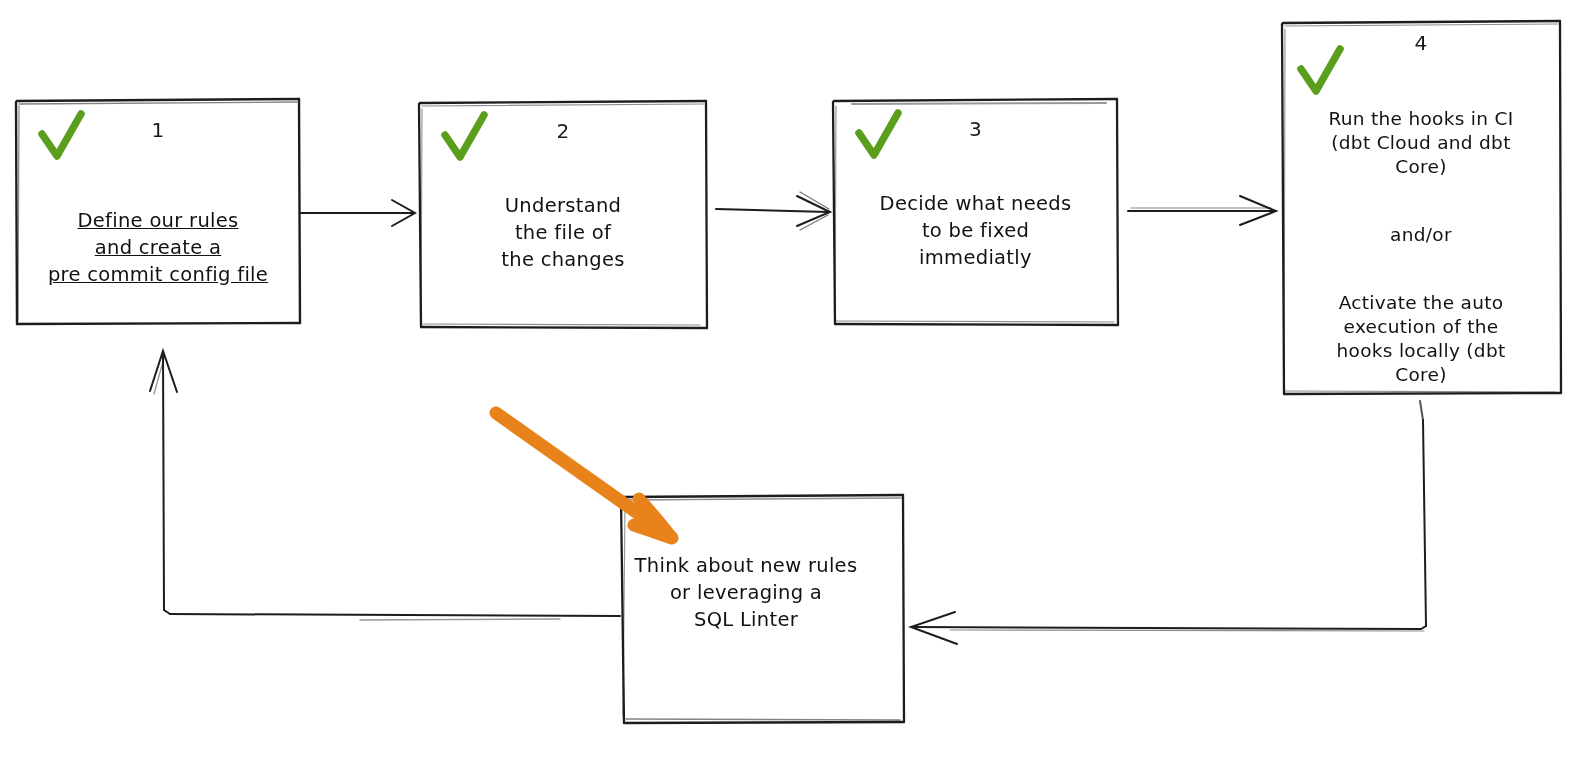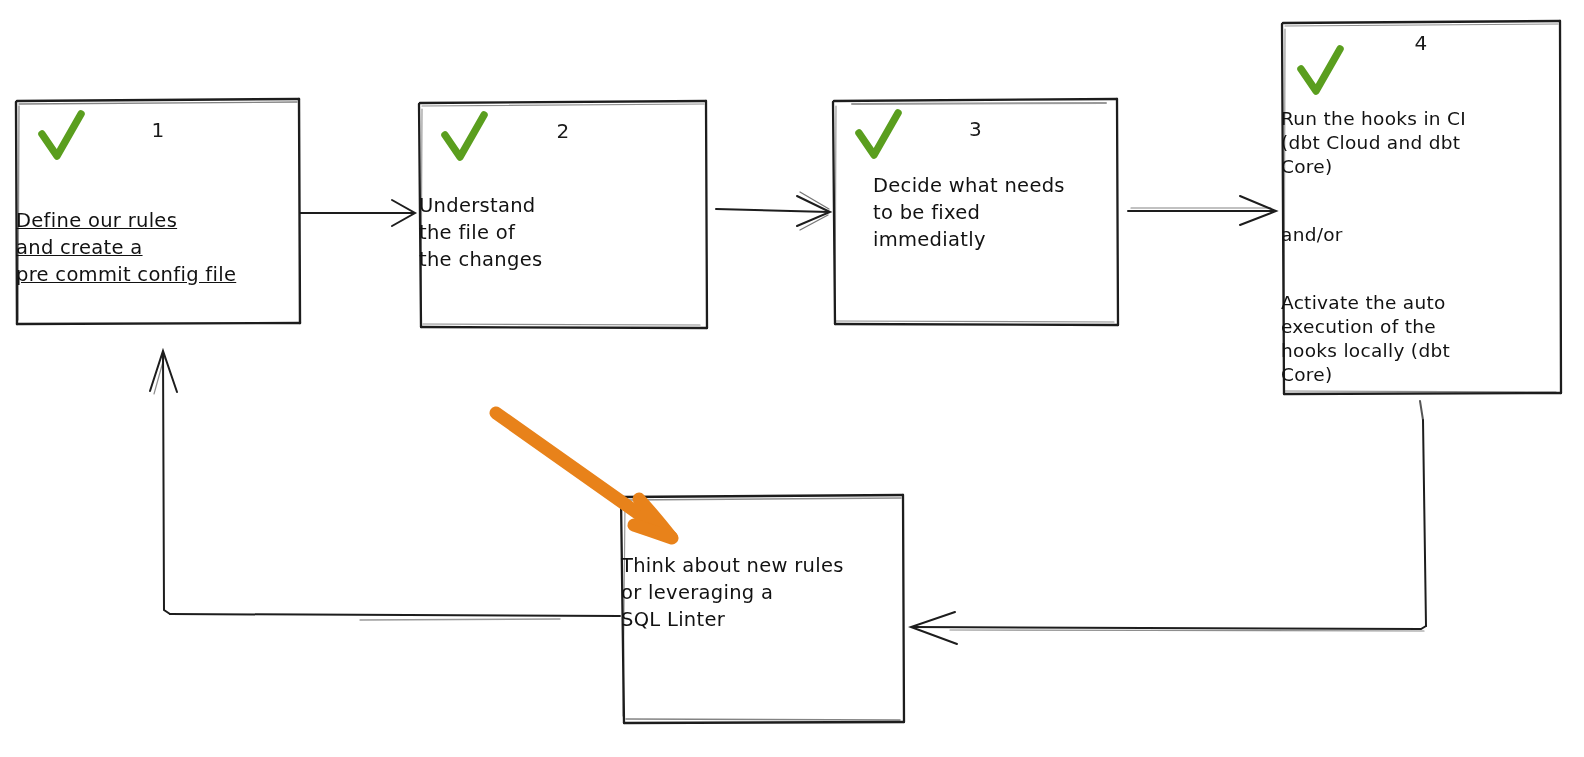--- a/index.html
+++ b/index.html
@@ -46,21 +46,21 @@
     position: absolute;
     left: 22px;
     top: 8px;
     width: 48px;
     height: 56px;
   }
   .node-body {
     position: absolute;
     left: 0;
     width: 100%;
-    text-align: left;
+    text-align: center;
     font-family: "DejaVu Sans", sans-serif;
     font-size: 19.5px;
     line-height: 1.38;
     color: #121212;
     letter-spacing: 0.3px;
     white-space: pre-line;
   }
   .node-body.small {
     font-size: 18.5px;
     line-height: 1.30;
@@ -71,21 +71,21 @@
   }
   
   #node-1 { left: 16px;   top: 100px; width: 284px; height: 224px; }
   #node-2 { left: 419px;  top: 101px; width: 288px; height: 227px; }
   #node-3 { left: 833px;  top: 99px;  width: 285px; height: 226px; }
   #node-4 { left: 1281px; top: 21px;  width: 280px; height: 373px; }
   #node-5 { left: 621px;  top: 495px; width: 250px; height: 229px; }
 
   #node-1 .node-body { top: 108px; text-decoration: underline; }
   #node-2 .node-body { top: 92px; }
-  #node-3 .node-body { top: 74px; padding-left: 40px; }
+  #node-3 .node-body { top: 92px; }
   #node-4 .node-body { top: 62px; }
   #node-5 .node-body { top: 58px; }
 
   #node-4 .node-number { top: 10px; }
   #node-4 .check { top: 22px; left: 16px; }
 </style>
 </head>
 <body>
 
 <div id="canvas">

